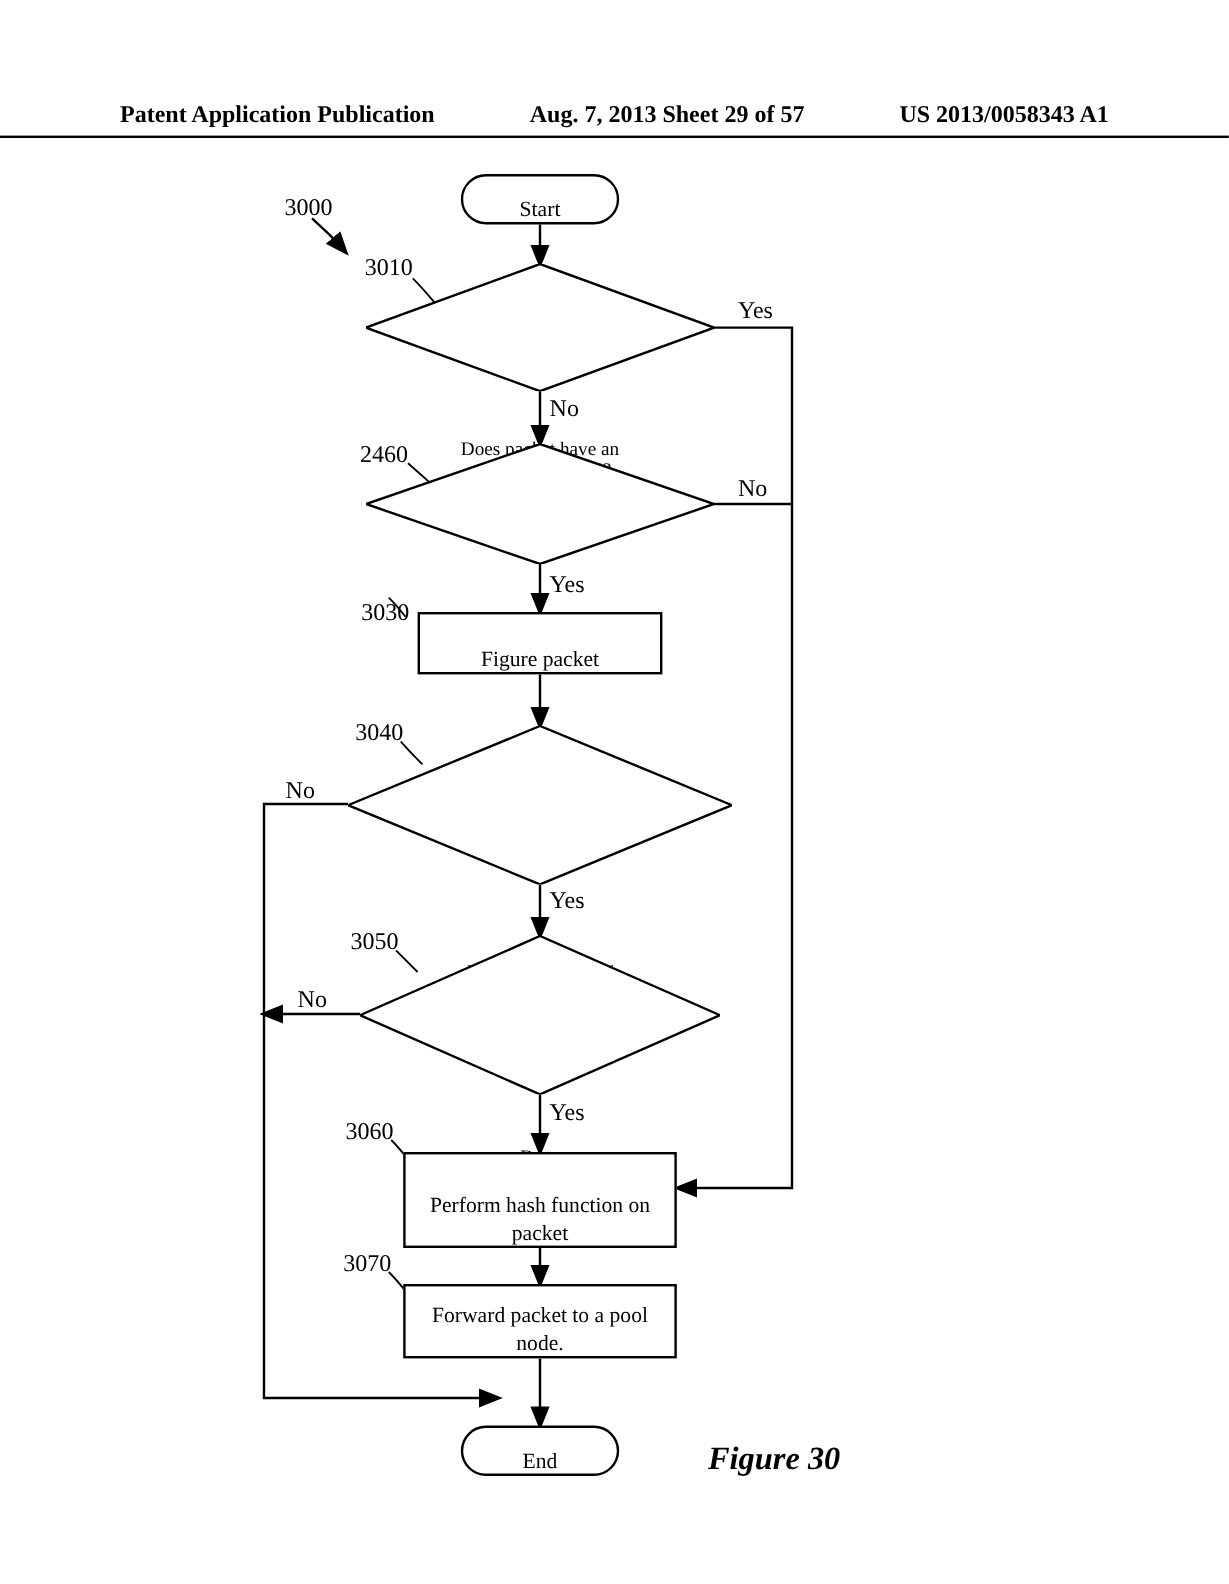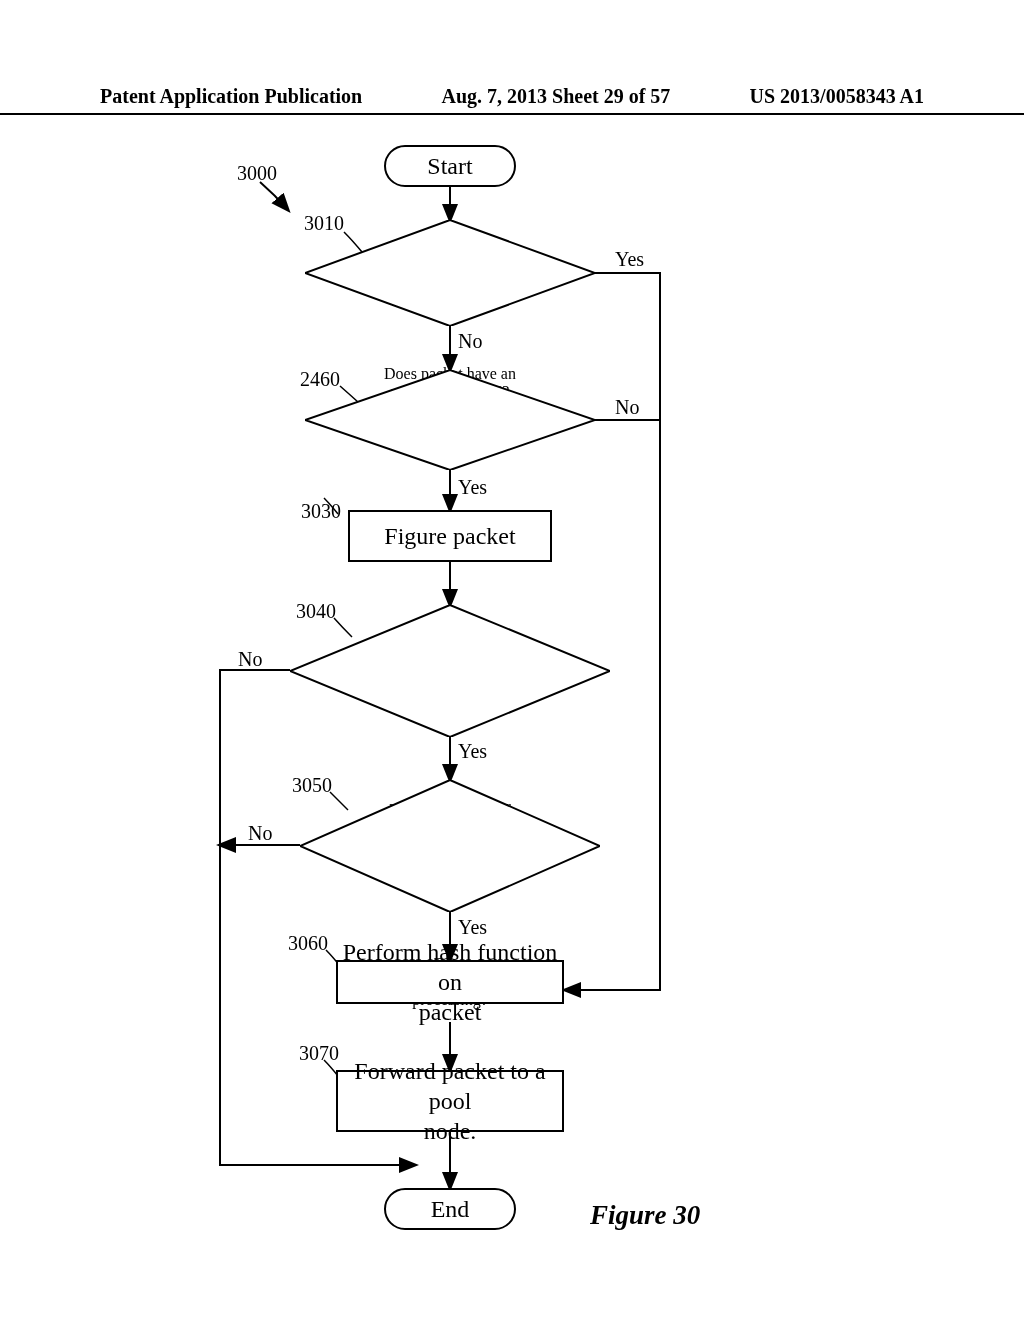--- a/index.html
+++ b/index.html
@@ -24,25 +24,25 @@
   }
   .diagram {
     position: absolute;
     top: 140px;
     left: 0;
     width: 1024px;
     height: 1140px;
   }
   .node {
     position: absolute;
-    font-size: 24px;
+    font-size: 18px;
     text-align: center;
     display: flex;
     align-items: center;
-    justify-content: center;
+    justify-content: flex-end;
     flex-direction: column;
     line-height: 1.25;
   }
   .terminator {
     border: 2px solid black;
     border-radius: 22px;
     background: white;
   }
   .process {
     border: 2px solid black;
@@ -174,42 +174,42 @@
     <svg width="300" height="132">
         <polygon points="150,0 300,66 150,132 0,66" fill="white" stroke="black" stroke-width="2"></polygon>
       </svg>
     <div class="diamond-text">
         <span style="white-space:pre-line;">Does
 packet need further
 processing?</span>
       </div>
   </div>
 
-  <div class="node process" style="left:336px; top:820px; width:228px; height:44px;">
+  <div class="node process" style="left:336px; top:820px; width:228px; height:80px;">
     <span style="white-space:pre-line;">Perform hash function on
 packet</span>
   </div>
 
   <div class="node terminator" style="left:384px; top:1048px; width:132px; height:42px;">
     <span>End</span>
   </div>
 
   <div class="node process" style="left:336px; top:930px; width:228px; height:62px;">
     <span style="white-space:pre-line;">Forward packet to a pool
 node.</span>
   </div>
 
   <div class="ref-label" style="left:225px; top:22px;margin-left:12px;">3000</div>
   <div class="ref-label" style="left:304px; top:72px;">3010</div>
   <div class="ref-label" style="left:300px; top:228px;">2460</div>
   <div class="ref-label" style="left:284px; top:360px;margin-left:17px;">3030</div>
   <div class="ref-label" style="left:296px; top:460px;">3040</div>
   <div class="ref-label" style="left:292px; top:634px;">3050</div>
   <div class="ref-label" style="left:288px; top:792px;">3060</div>
-  <div class="ref-label" style="left:299px; top:902px;">3070</div>
+  <div class="ref-label" style="left:286px; top:902px;">3070</div>
 
   <div class="label" style="left:615px; top:108px;">Yes</div>
   <div class="label" style="left:458px; top:190px;">No</div>
   <div class="label" style="left:615px; top:256px;">No</div>
   <div class="label" style="left:458px; top:336px;">Yes</div>
   <div class="label" style="left:238px; top:508px;">No</div>
   <div class="label" style="left:458px; top:600px;">Yes</div>
   <div class="label" style="left:248px; top:682px;">No</div>
   <div class="label" style="left:458px; top:776px;">Yes</div>
 

